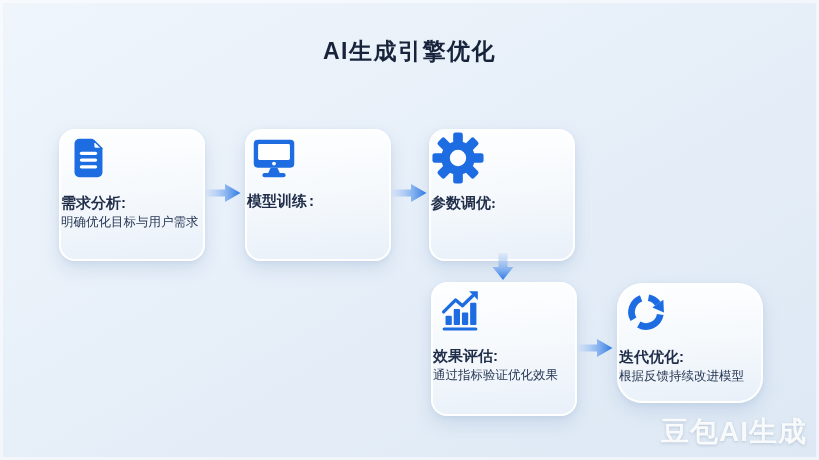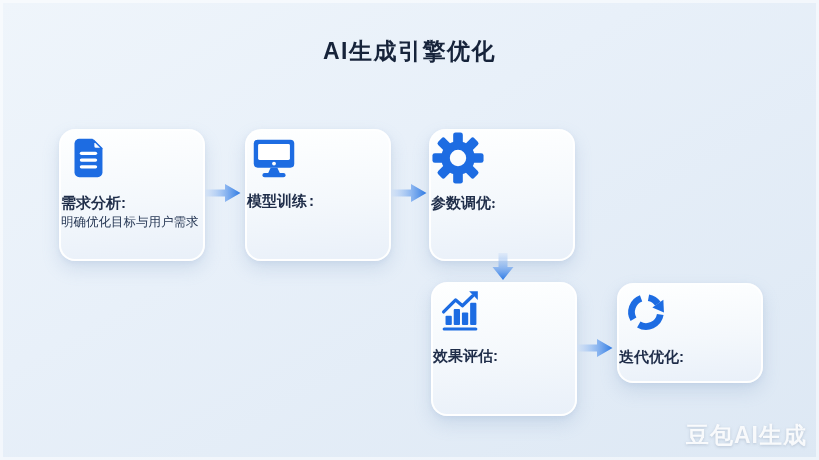--- a/index.html
+++ b/index.html
@@ -30,31 +30,31 @@
     white-space:nowrap;line-height:1.35;
   }
   .step-desc{
     margin-top:1px;font-size:12.5px;font-weight:500;color:#273855;
     white-space:nowrap;line-height:1.4;
   }
   #card-1{left:59px;top:129px;}
   #card-2{left:245px;top:129px;font-family:Liberation Mono, monospace;}
   #card-3{left:429px;top:129px;font-family:Liberation Serif, serif;}
   #card-4{left:431px;top:282px;height:134px;}
-  #card-5{left:617px;top:283px;height:100px;}
+  #card-5{left:617px;top:283px;height:120px;border-radius:25px;}
   .flow-arrow{position:absolute;}
   #arrow-1{left:205px;top:181px;}
   #arrow-2{left:391px;top:181px;}
   #arrow-3{left:490px;top:253px;}
   #arrow-4{left:577px;top:336px;}
   .fillA{fill:var(--accent,#1d6ce2);}
   .strokeA{stroke:var(--accent,#1d6ce2);}
   .watermark{
     position:absolute;right:12px;bottom:9px;
-    font-size:23px;font-weight:800;letter-spacing:1px;
+    font-size:28px;font-weight:800;letter-spacing:1px;
     color:rgba(255,255,255,0.88);
     text-shadow:0 1px 3px rgba(158,173,194,0.6);
   }
 </style>
 </head>
 <body>
 
 <div class="page-title">AI生成引擎优化</div>
 
 <div class="card" id="card-1">
@@ -139,35 +139,37 @@
       <rect x="13" y="33" width="6.5" height="9.5" rx="1" class="fillA"></rect>
       <rect x="21.5" y="26" width="6.5" height="16.5" rx="1" class="fillA"></rect>
       <rect x="30" y="29.5" width="6.5" height="13" rx="1" class="fillA"></rect>
       <rect x="38.5" y="19.5" width="6.5" height="23" rx="1" class="fillA"></rect>
       <path d="M11 29 L23.5 16.5 L30.5 22.5 L41 12.5" fill="none" class="strokeA" stroke-width="3.4" stroke-linecap="round" stroke-linejoin="round"></path>
       <polygon points="37.5,7.5 46.5,7.5 46.5,16.5" class="fillA"></polygon>
       <rect x="10" y="45" width="36" height="3.2" rx="1.6" class="fillA"></rect>
     </svg>
   </span>
   <div class="step-title">效果评估:</div>
+  <div class="step-desc">通过指标验证优化效果</div>
 </div>
 
 <span class="flow-arrow" id="arrow-4">
   <svg width="36" height="24" viewBox="0 0 36 24">
     <path d="M0 8.5 H20 V3 L35.5 12 L20 21 V15.5 H0 z" fill="url(#grR)"></path>
   </svg>
 </span>
 
 <div class="card" id="card-5">
   <span class="icon">
     <svg viewBox="0 0 56 56">
       <g fill="none" class="strokeA" stroke-width="7">
         <path d="M30.6 13.2 A15 15 0 0 1 40.3 19.4"></path>
         <path d="M42.8 30.6 A15 15 0 0 1 20.5 41"></path>
         <path d="M15 35.5 A15 15 0 0 1 22.9 13.9"></path>
       </g>
       <polygon points="46.0,15.4 34.6,23.4 46.6,28.4" class="fillA"></polygon>
     </svg>
   </span>
   <div class="step-title">迭代优化:</div>
+  <div class="step-desc">根据反馈持续改进模型</div>
 </div>
 
 <div class="watermark">豆包AI生成</div>
 
 </body></html>

